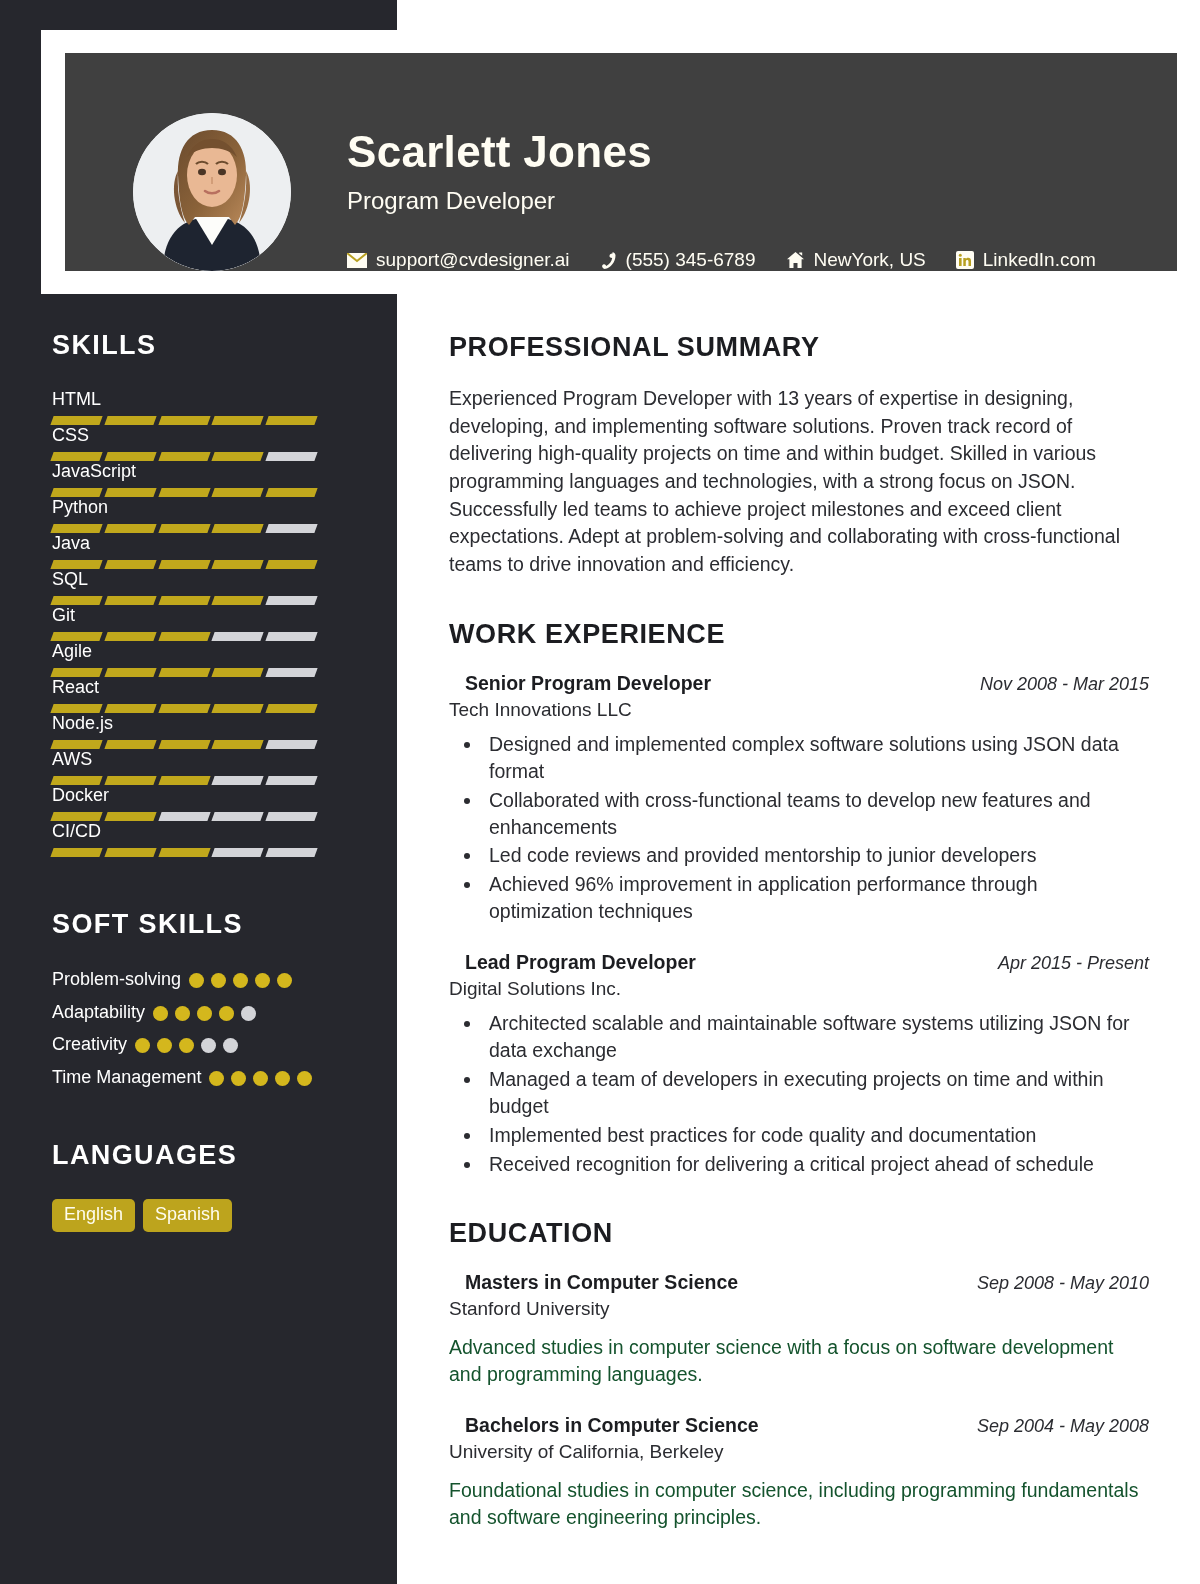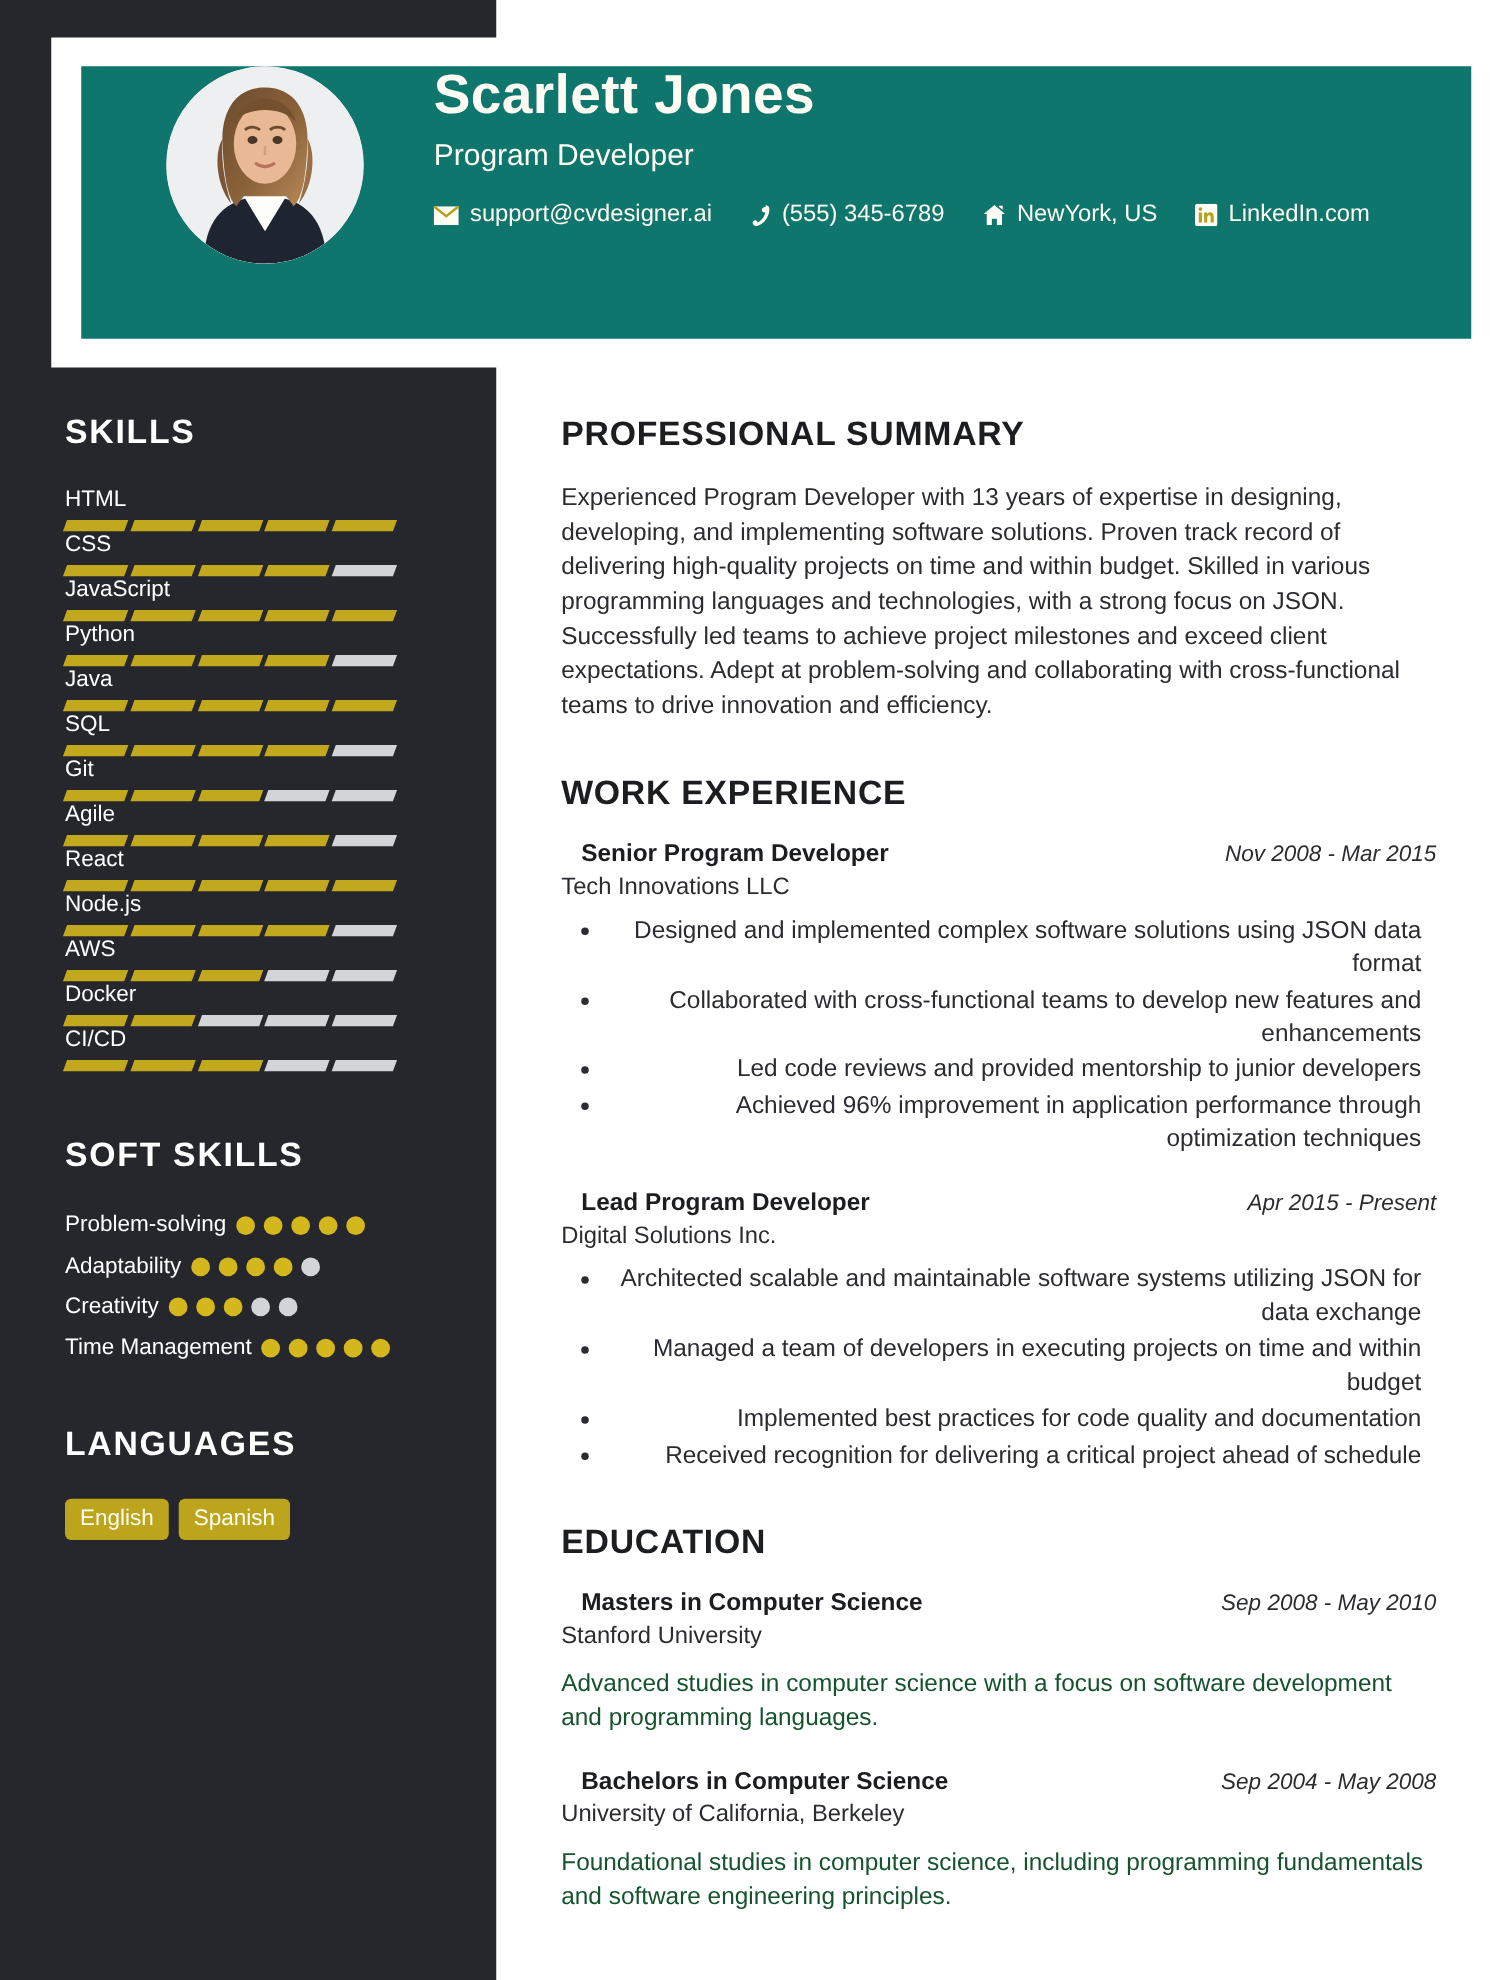--- a/index.html
+++ b/index.html
@@ -36,23 +36,23 @@
     height: 264px;
     background: #ffffff;
   }
 
   
   .header {
     position: absolute;
     left: 65px; top: 53px;
     width: 1112px;
     height: 218px;
-    background: #0f766e;
-    display: flex;
-    align-items: flex-start;
+    background: #404040;
+    display: flex;
+    align-items: flex-end;
   }
 
   .avatar {
     width: 158px; height: 158px;
     border-radius: 50%;
     margin-left: 68px;
     flex: 0 0 auto;
     background: #eceef0;
     overflow: hidden;
     position: relative;
@@ -72,21 +72,21 @@
   }
   .role {
     font-size: 24px;
     font-weight: normal;
     margin-top: 12px;
     color: #fffdf3;
   }
   .contacts {
     display: flex;
     align-items: center;
-    margin-top: 22px;
+    margin-top: 34px;
     font-size: 19px;
     color: #fffdf3;
     gap: 30px;
     flex-wrap: nowrap;
   }
   .contact-item {
     display: flex;
     align-items: center;
     gap: 9px;
     white-space: nowrap;
@@ -209,21 +209,20 @@
   }
   .entry-org {
     font-size: 19px;
     color: #2b2c31;
     margin-top: 4px;
   }
   .bullets {
     margin: 10px 12px 0 0;
     padding-left: 34px;
     list-style: disc;
-    text-align: right;
   }
   .bullets li {
     font-size: 19.5px;
     line-height: 1.38;
     color: #2b2c31;
     margin-bottom: 2px;
     padding-left: 6px;
   }
   .edu-desc {
     font-size: 19.5px;

